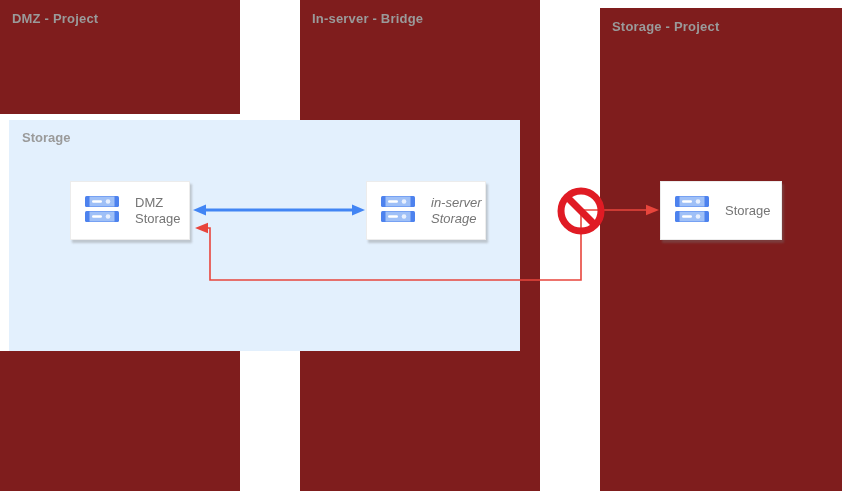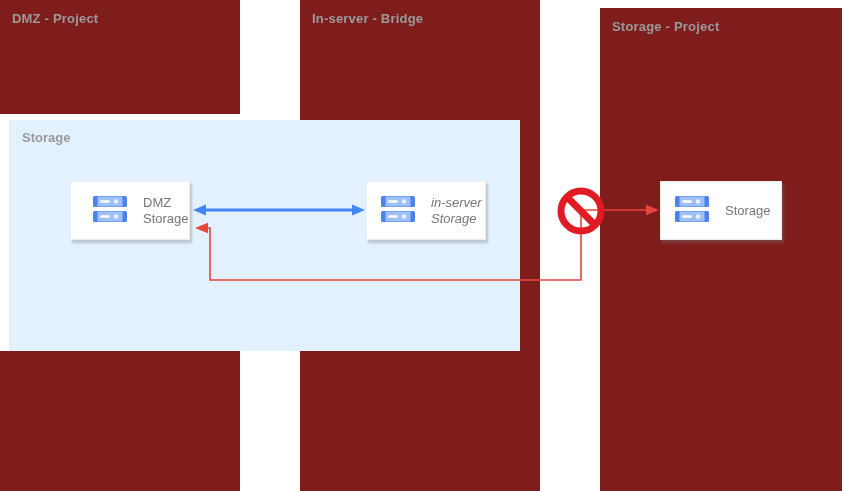--- a/index.html
+++ b/index.html
@@ -42,21 +42,21 @@
   .node-card {
     position: absolute;
     width: 120px; height: 59px;
     background: #ffffff;
     border: 1px solid #ececec;
     box-shadow: 2px 3px 2px rgba(120,120,120,0.35);
     display: flex;
     align-items: center;
     box-sizing: border-box;
   }
-  .card-dmz      { left: 70px;  top: 181px; padding-left: 8px; }
+  .card-dmz      { left: 70px;  top: 181px; }
   .card-inserver { left: 366px; top: 181px; font-style: italic; }
   .card-storage  { left: 660px; top: 181px; width: 122px; }
 
   .node-icon { margin-left: 14px; flex: 0 0 auto; }
 
   .node-label {
     margin-left: 16px;
     font-size: 13px;
     line-height: 16px;
     color: #757575;

